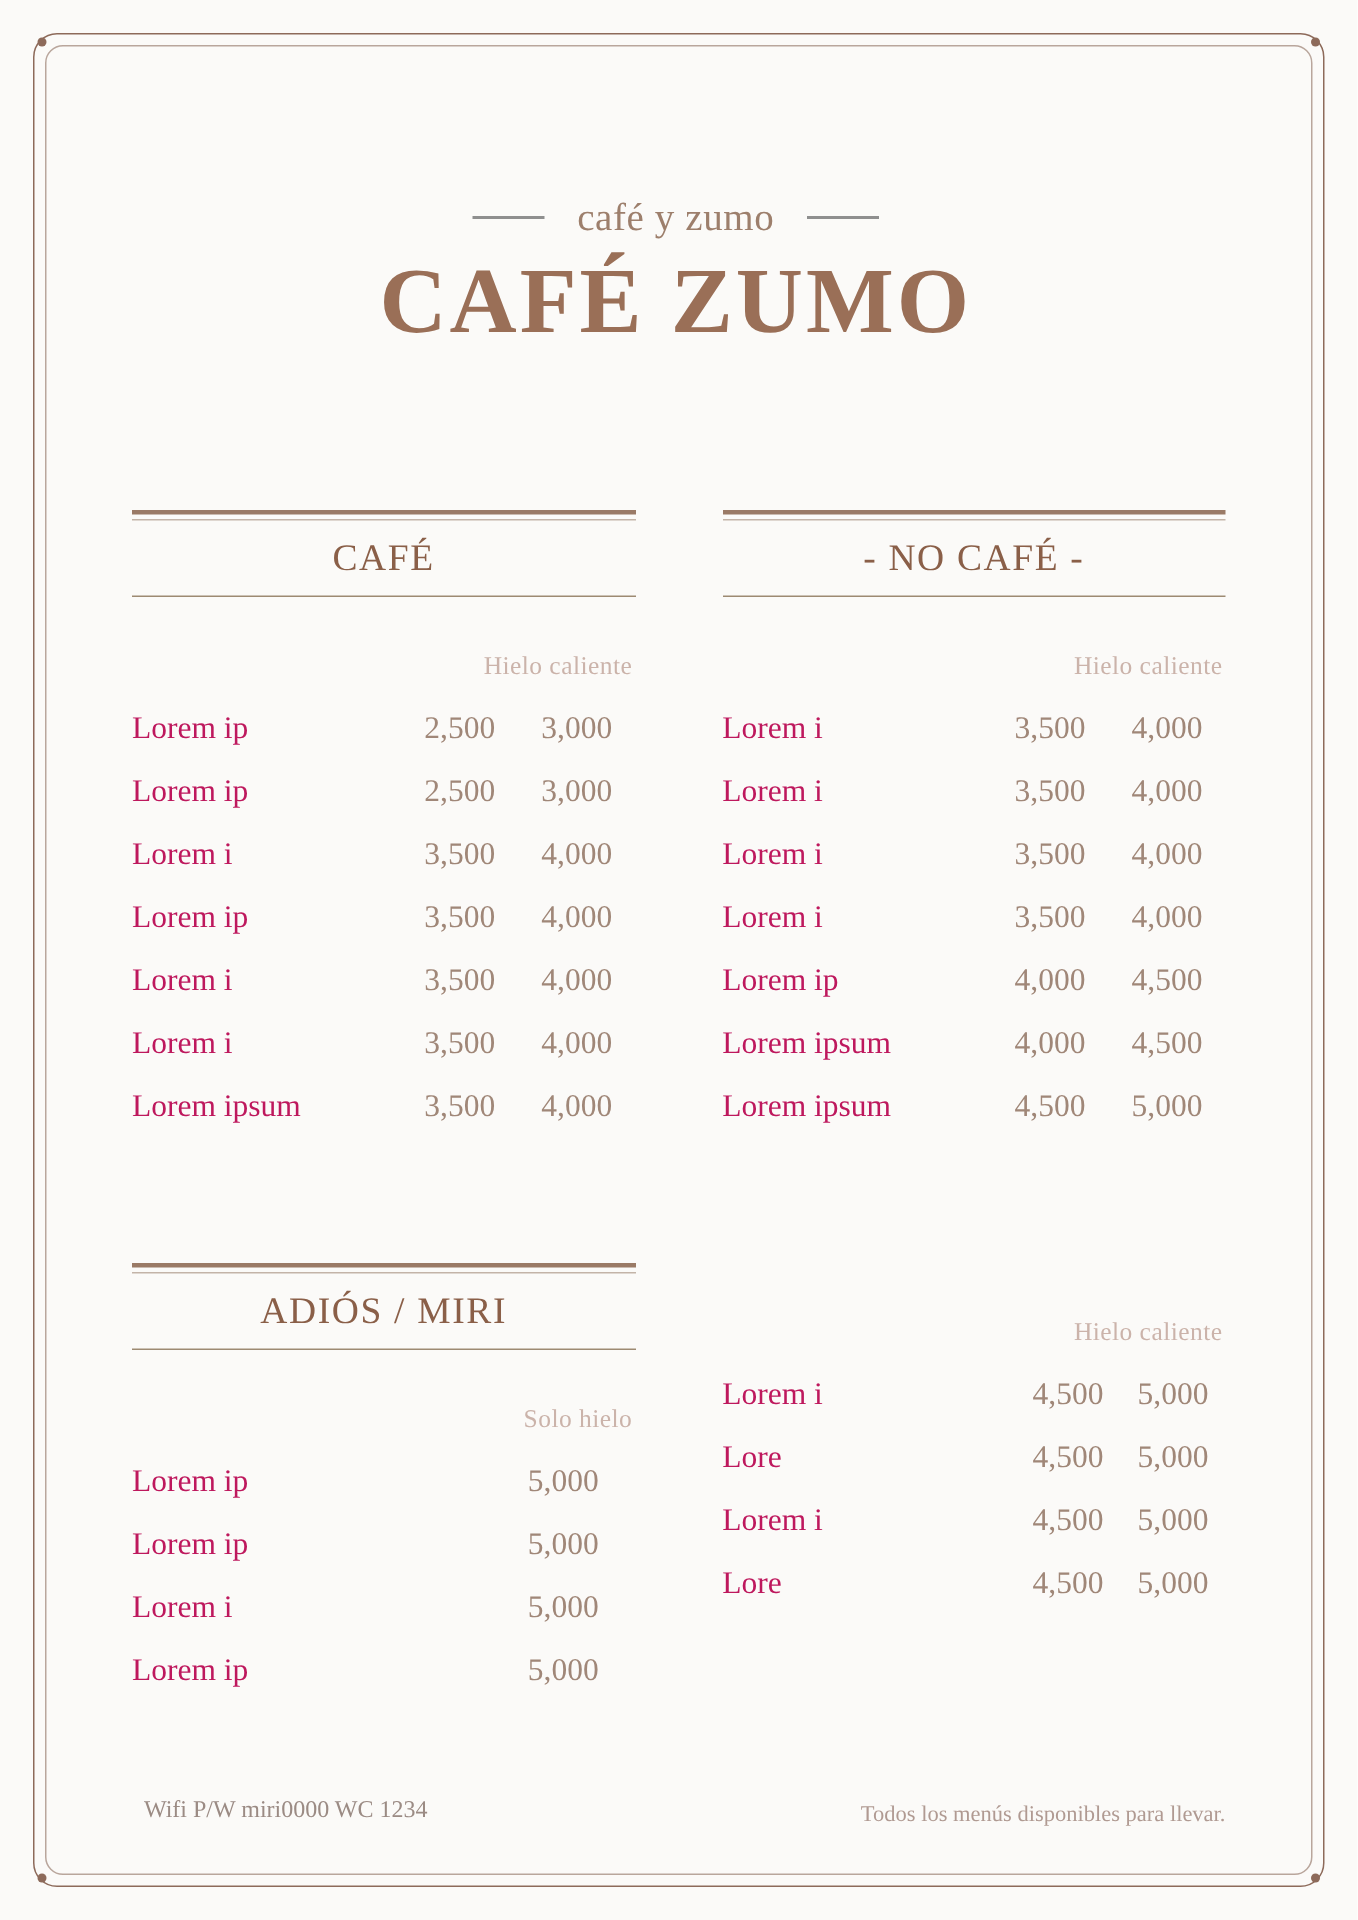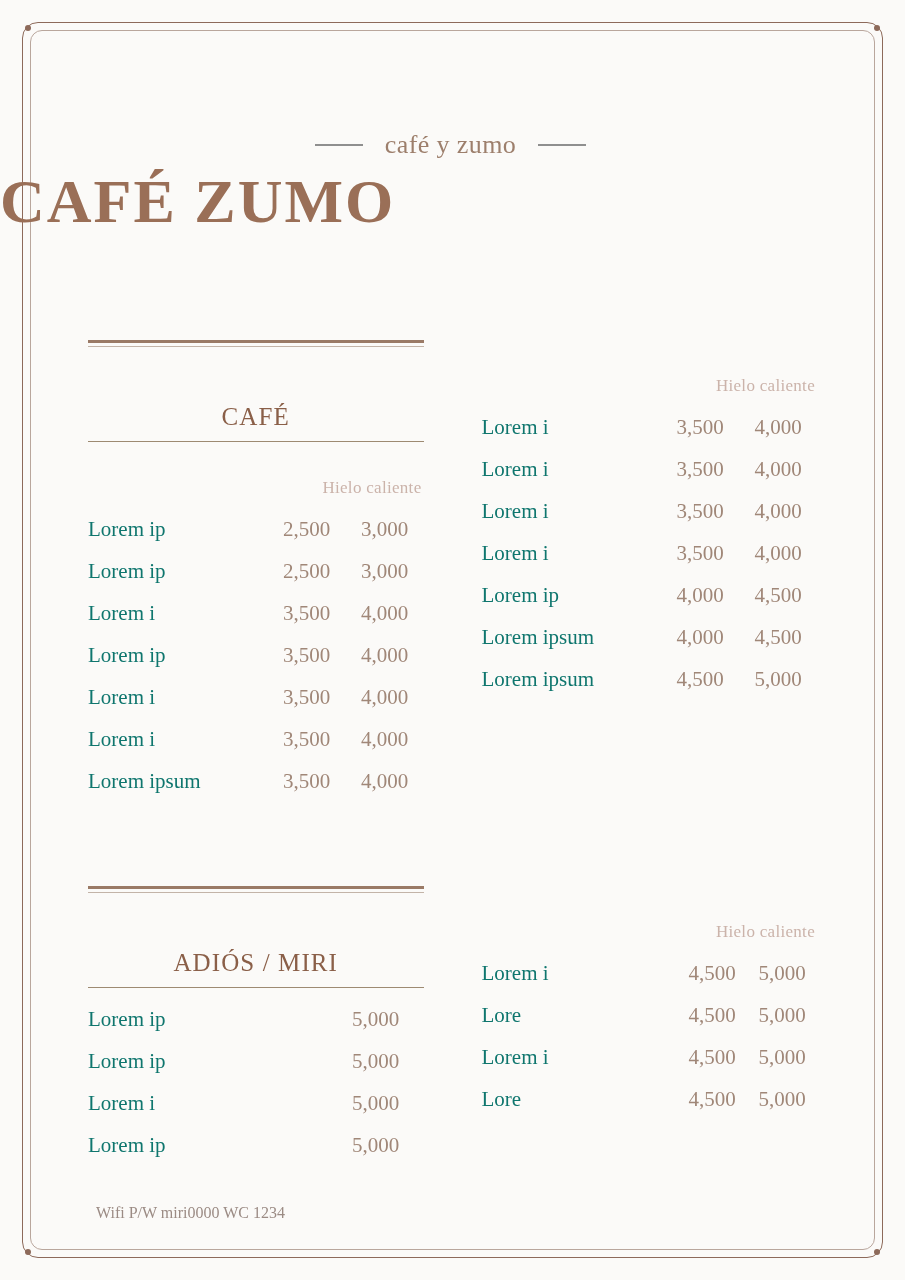--- a/index.html
+++ b/index.html
@@ -53,20 +53,21 @@
   .corner-dot.tr { right: 25px; top: 25px; }
   .corner-dot.bl { left: 25px;  bottom: 25px; }
   .corner-dot.br { right: 25px; bottom: 25px; }
 
   
   .masthead {
     position: absolute;
     left: 0;
     right: 4px;
     top: 130px;
+    text-align: center;
   }
   .eyebrow-row {
     display: flex;
     align-items: center;
     justify-content: center;
     gap: 22px;
   }
   .eyebrow-rule {
     width: 48px;
     height: 2px;
@@ -107,21 +108,20 @@
     border-top: 1px solid #c3b4a8;
     border-bottom: 1.6px solid #9d8a72;
     padding: 12px 0 10px;
     text-align: center;
   }
   .section-title {
     font-size: 25px;
     color: #8a5f48;
     letter-spacing: 1.1px;
     white-space: nowrap;
-    margin-top: 44px;
   }
 
   .temp-row {
     display: flex;
     justify-content: flex-end;
     margin-top: 36px;
     padding-right: 2px;
   }
   .temp-label {
     font-size: 17px;
@@ -134,21 +134,21 @@
     margin-top: 10px;
   }
   .item-row {
     display: flex;
     align-items: baseline;
     padding: 8.5px 0;
   }
   .item-name {
     flex: 1 1 auto;
     font-size: 21px;
-    color: #0f766e;
+    color: #be185d;
     white-space: nowrap;
   }
   .item-price {
     flex: 0 0 auto;
     width: 78px;
     text-align: center;
     font-size: 21px;
     color: #a08778;
     white-space: nowrap;
   }
@@ -248,20 +248,25 @@
             <span class="item-price">4,000</span>
           </div>
           <div class="item-row">
             <span class="item-name">Lorem ipsum</span>
             <span class="item-price">3,500</span>
             <span class="item-price">4,000</span>
           </div>
         </div>
       </div>
       <div class="section">
+        <div class="section-head">
+          <div class="section-head-inner">
+            <div class="section-title">- NO CAFÉ -</div>
+          </div>
+        </div>
         <div class="temp-row">
           <span class="temp-label">Hielo caliente</span>
         </div>
         <div class="items">
           <div class="item-row">
             <span class="item-name">Lorem i</span>
             <span class="item-price">3,500</span>
             <span class="item-price">4,000</span>
           </div>
           <div class="item-row">
@@ -295,20 +300,23 @@
             <span class="item-price">5,000</span>
           </div>
         </div>
       </div>
       <div class="section single">
         <div class="section-head">
           <div class="section-head-inner">
             <div class="section-title">ADIÓS / MIRI</div>
           </div>
         </div>
+        <div class="temp-row">
+          <span class="temp-label">Solo hielo</span>
+        </div>
         <div class="items">
           <div class="item-row">
             <span class="item-name">Lorem ip</span>
             <span class="item-price">5,000</span>
           </div>
           <div class="item-row">
             <span class="item-name">Lorem ip</span>
             <span class="item-price">5,000</span>
           </div>
           <div class="item-row">
@@ -345,15 +353,16 @@
             <span class="item-name">Lore</span>
             <span class="item-price">4,500</span>
             <span class="item-price">5,000</span>
           </div>
         </div>
       </div>
     </div>
 
   <div class="footer">
     <div class="footer-wifi">Wifi P/W miri0000 WC 1234</div>
+    <div class="footer-note">Todos los menús disponibles para llevar.</div>
   </div>
 
 </div>
 
 </body></html>

